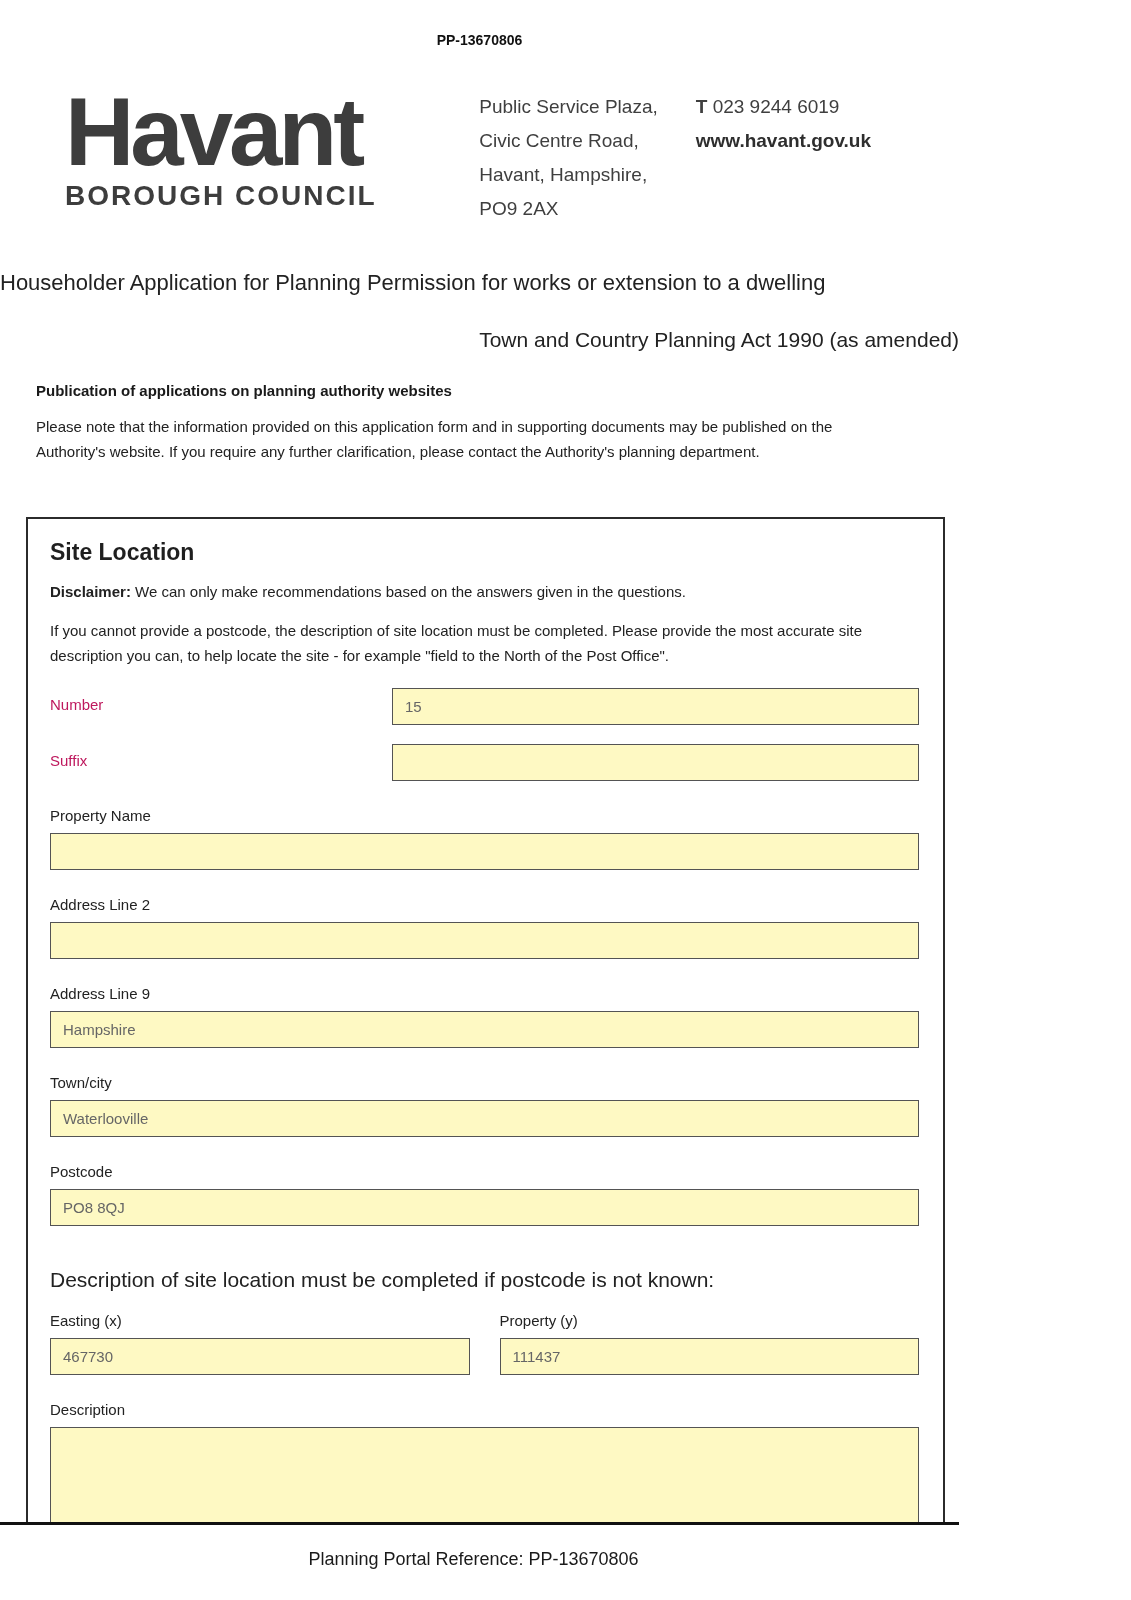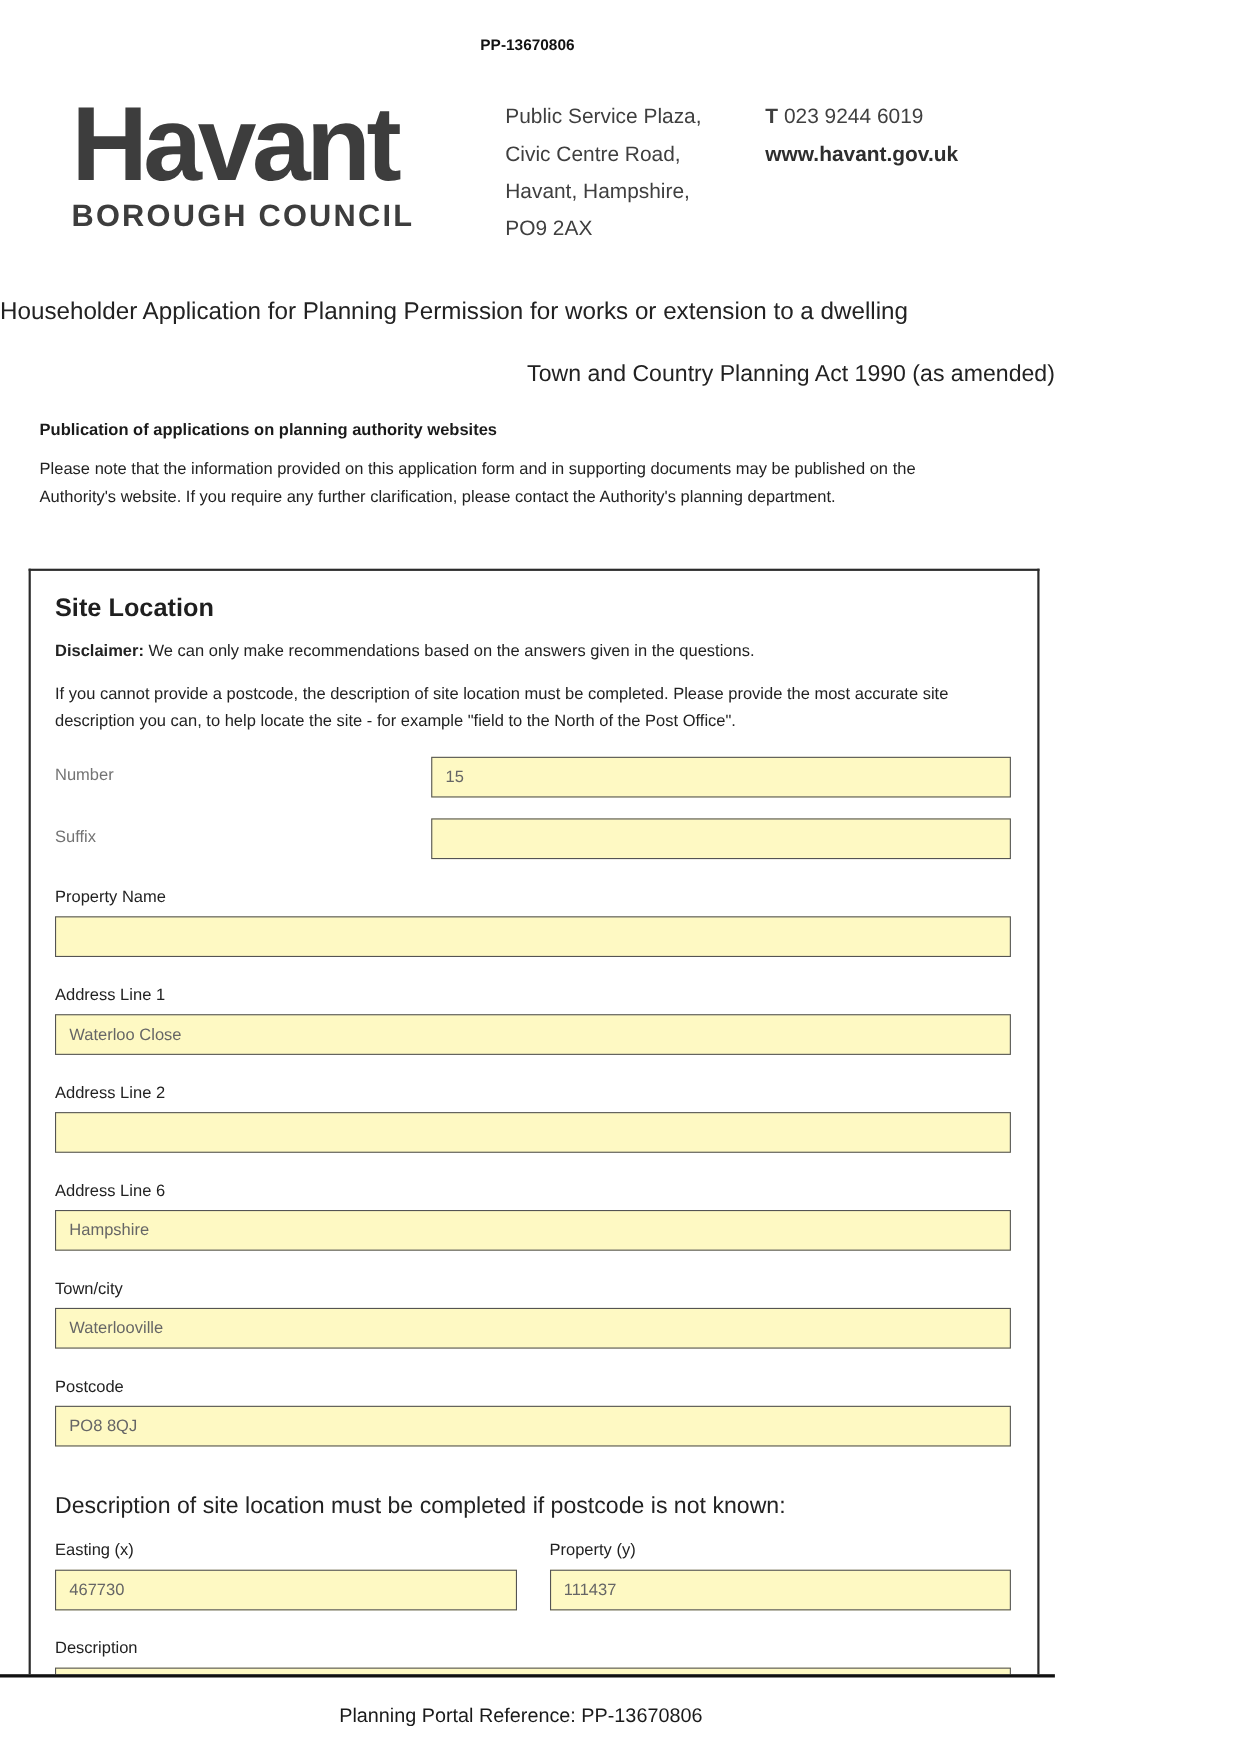--- a/index.html
+++ b/index.html
@@ -38,21 +38,21 @@
     line-height: 0.92;
   }
   .logo-subtitle {
     font-size: 28px;
     font-weight: bold;
     letter-spacing: 2px;
     margin-top: 4px;
   }
   .contact {
     display: flex;
-    gap: 58px;
+    gap: 38px;
     padding-top: 2px;
     color: #3f3f3f;
     font-size: 19px;
   }
   .contact .address div { line-height: 34px; }
   .contact .phone-web div { line-height: 34px; }
   .contact .phone-label { font-weight: bold; }
   .contact .website { font-weight: bold; color: #2e2e2e; }
   
   .main-title {
@@ -106,21 +106,21 @@
     padding-right: 10px;
   }
   .inline-row {
     display: flex;
     margin-top: 19px;
   }
   .inline-row .f-label {
     width: 342px;
     font-size: 15px;
     padding-top: 8px;
-    color: #737373;
+    color: #be185d;
   }
   .inline-row input { flex: 1; }
   input, textarea {
     border: 1px solid #545454;
     background: #fef9c3;
     font-family: "Liberation Sans", sans-serif;
     font-size: 15px;
     color: #666;
     padding: 0 12px;
     height: 37px;
@@ -209,32 +209,28 @@
     <div class="inline-row">
       <div class="f-label">Suffix</div>
       <input type="text" value="" style="">
     </div>
 
     <div class="stacked">
       <div class="f-label">Property Name</div>
       <input type="text" value="" style="">
     </div>
 
-    <div class="stacked">
-      <div class="f-label">Address Line 1</div>
-      <input type="text" value="Waterloo Close" style="">
-    </div>
 
     <div class="stacked">
       <div class="f-label">Address Line 2</div>
       <input type="text" value="" style="">
     </div>
 
     <div class="stacked">
-      <div class="f-label">Address Line 6</div>
+      <div class="f-label">Address Line 9</div>
       <input type="text" value="Hampshire" style="">
     </div>
 
     <div class="stacked">
       <div class="f-label">Town/city</div>
       <input type="text" value="Waterlooville" style="">
     </div>
 
     <div class="stacked">
       <div class="f-label">Postcode</div>

